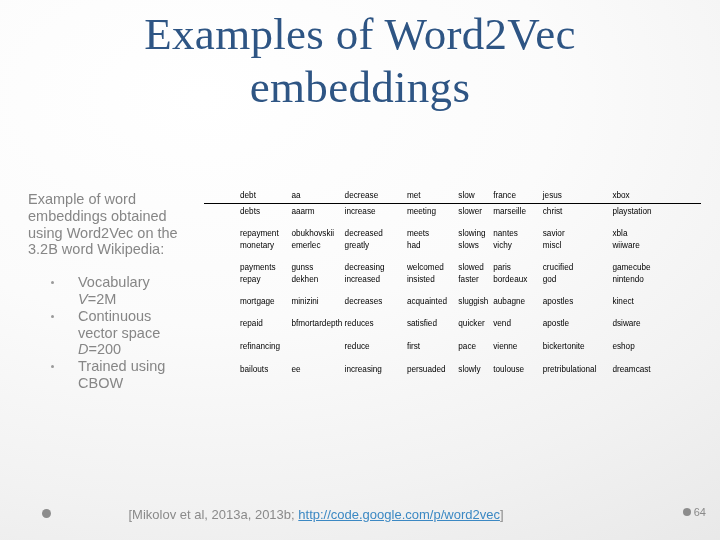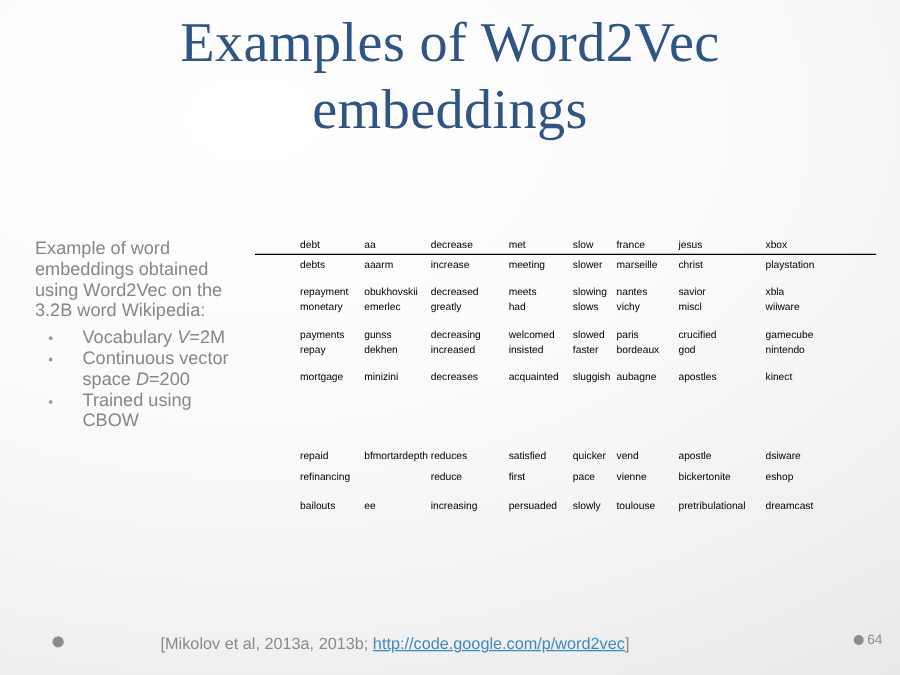--- a/index.html
+++ b/index.html
@@ -45,21 +45,21 @@
     width: 172px;
     color: #868686;
     font-size: 14.5px;
     line-height: 16.8px;
   }
   #body-text .para {
     margin: 0;
   }
   #body-text .bullet-list {
     list-style: none;
-    margin: 4px;
+    margin: 16px;
     padding: 0;
   }
   #body-text .bullet-list li {
     position: relative;
     padding-left: 34px;
     margin: 0;
   }
   #body-text .bullet-list li .dot {
     position: absolute;
     left: 7px;
@@ -108,21 +108,21 @@
   #wordtable .c0 { width: 56px; }
   #wordtable .c1 { width: 58px; }
   #wordtable .c2 { width: 68px; }
   #wordtable .c3 { width: 56px; }
   #wordtable .c4 { width: 38px; }
   #wordtable .c5 { width: 54px; }
   #wordtable .c6 { width: 76px; }
   #wordtable .c7 { width: 100px; }
 
   
-  #wordtable .row.wrap2 { height: 22.8px; align-items: center; margin-top: 35px; }
+  #wordtable .row.wrap2 { height: 22.8px; align-items: flex-start; }
 
   
   #footer-cite {
     position: absolute;
     left: 0;
     top: 507px;
     width: 632px;
     text-align: center;
     font-size: 13px;
     color: #8a8a8a;

